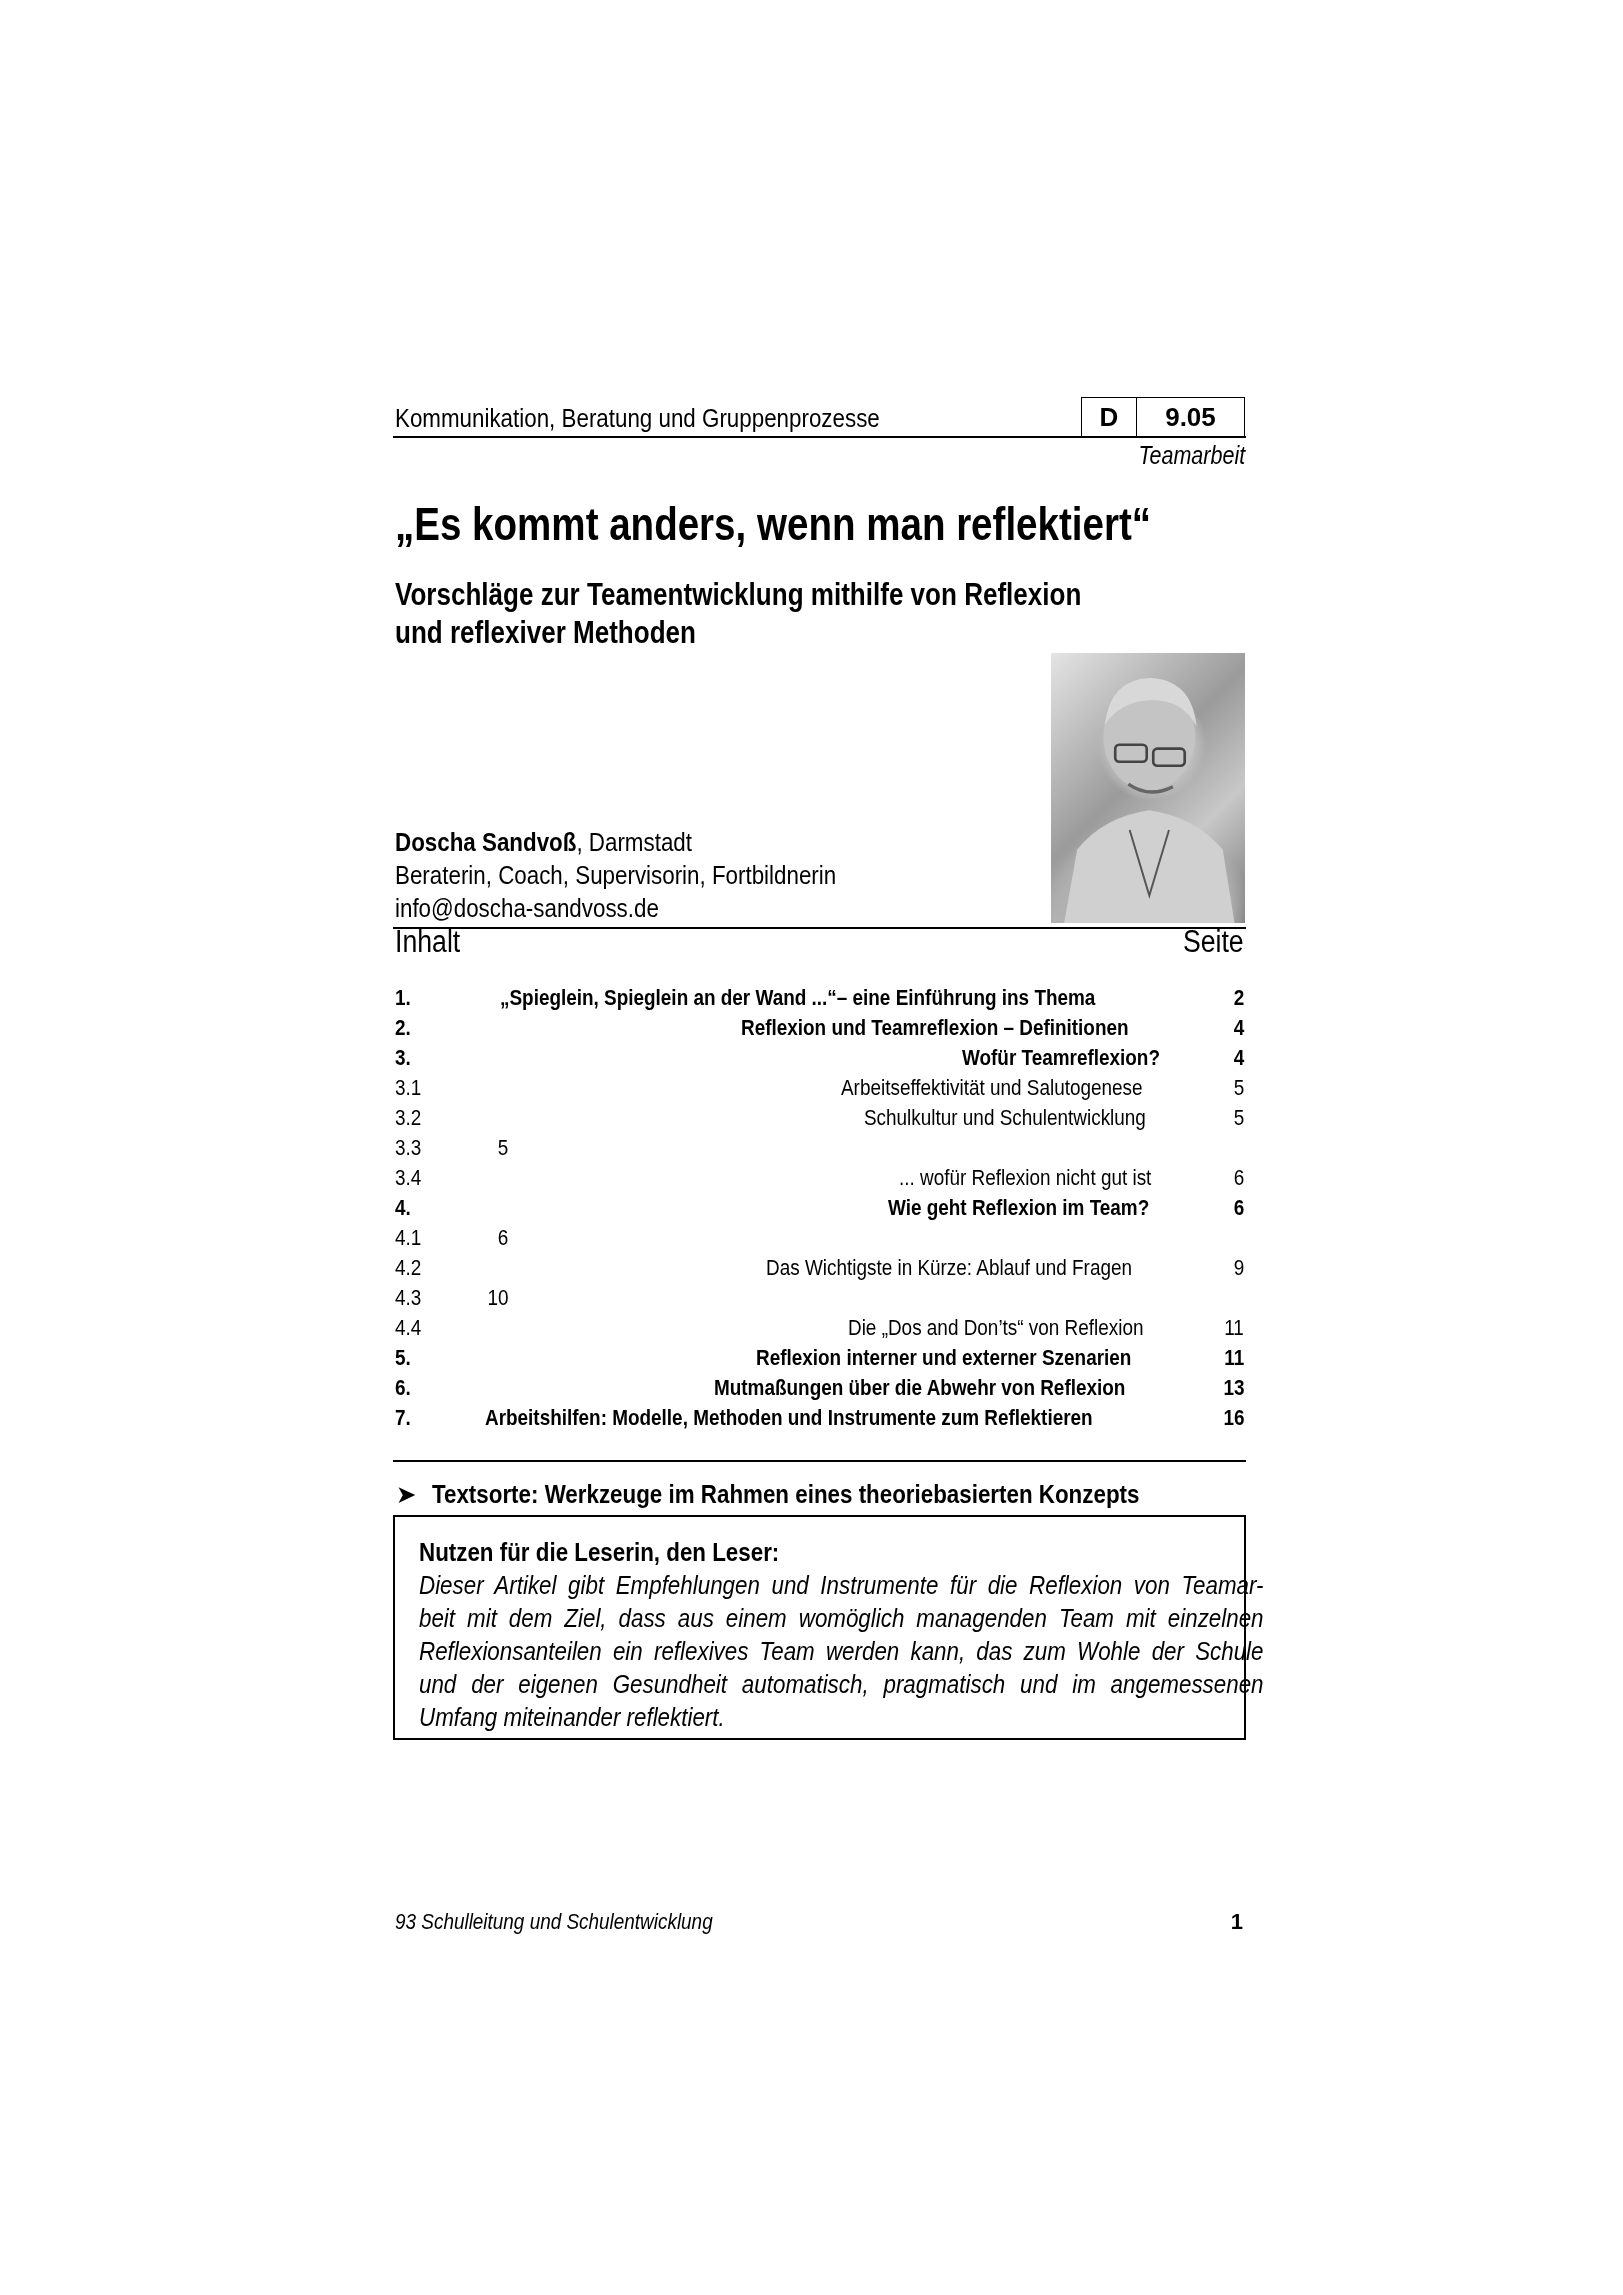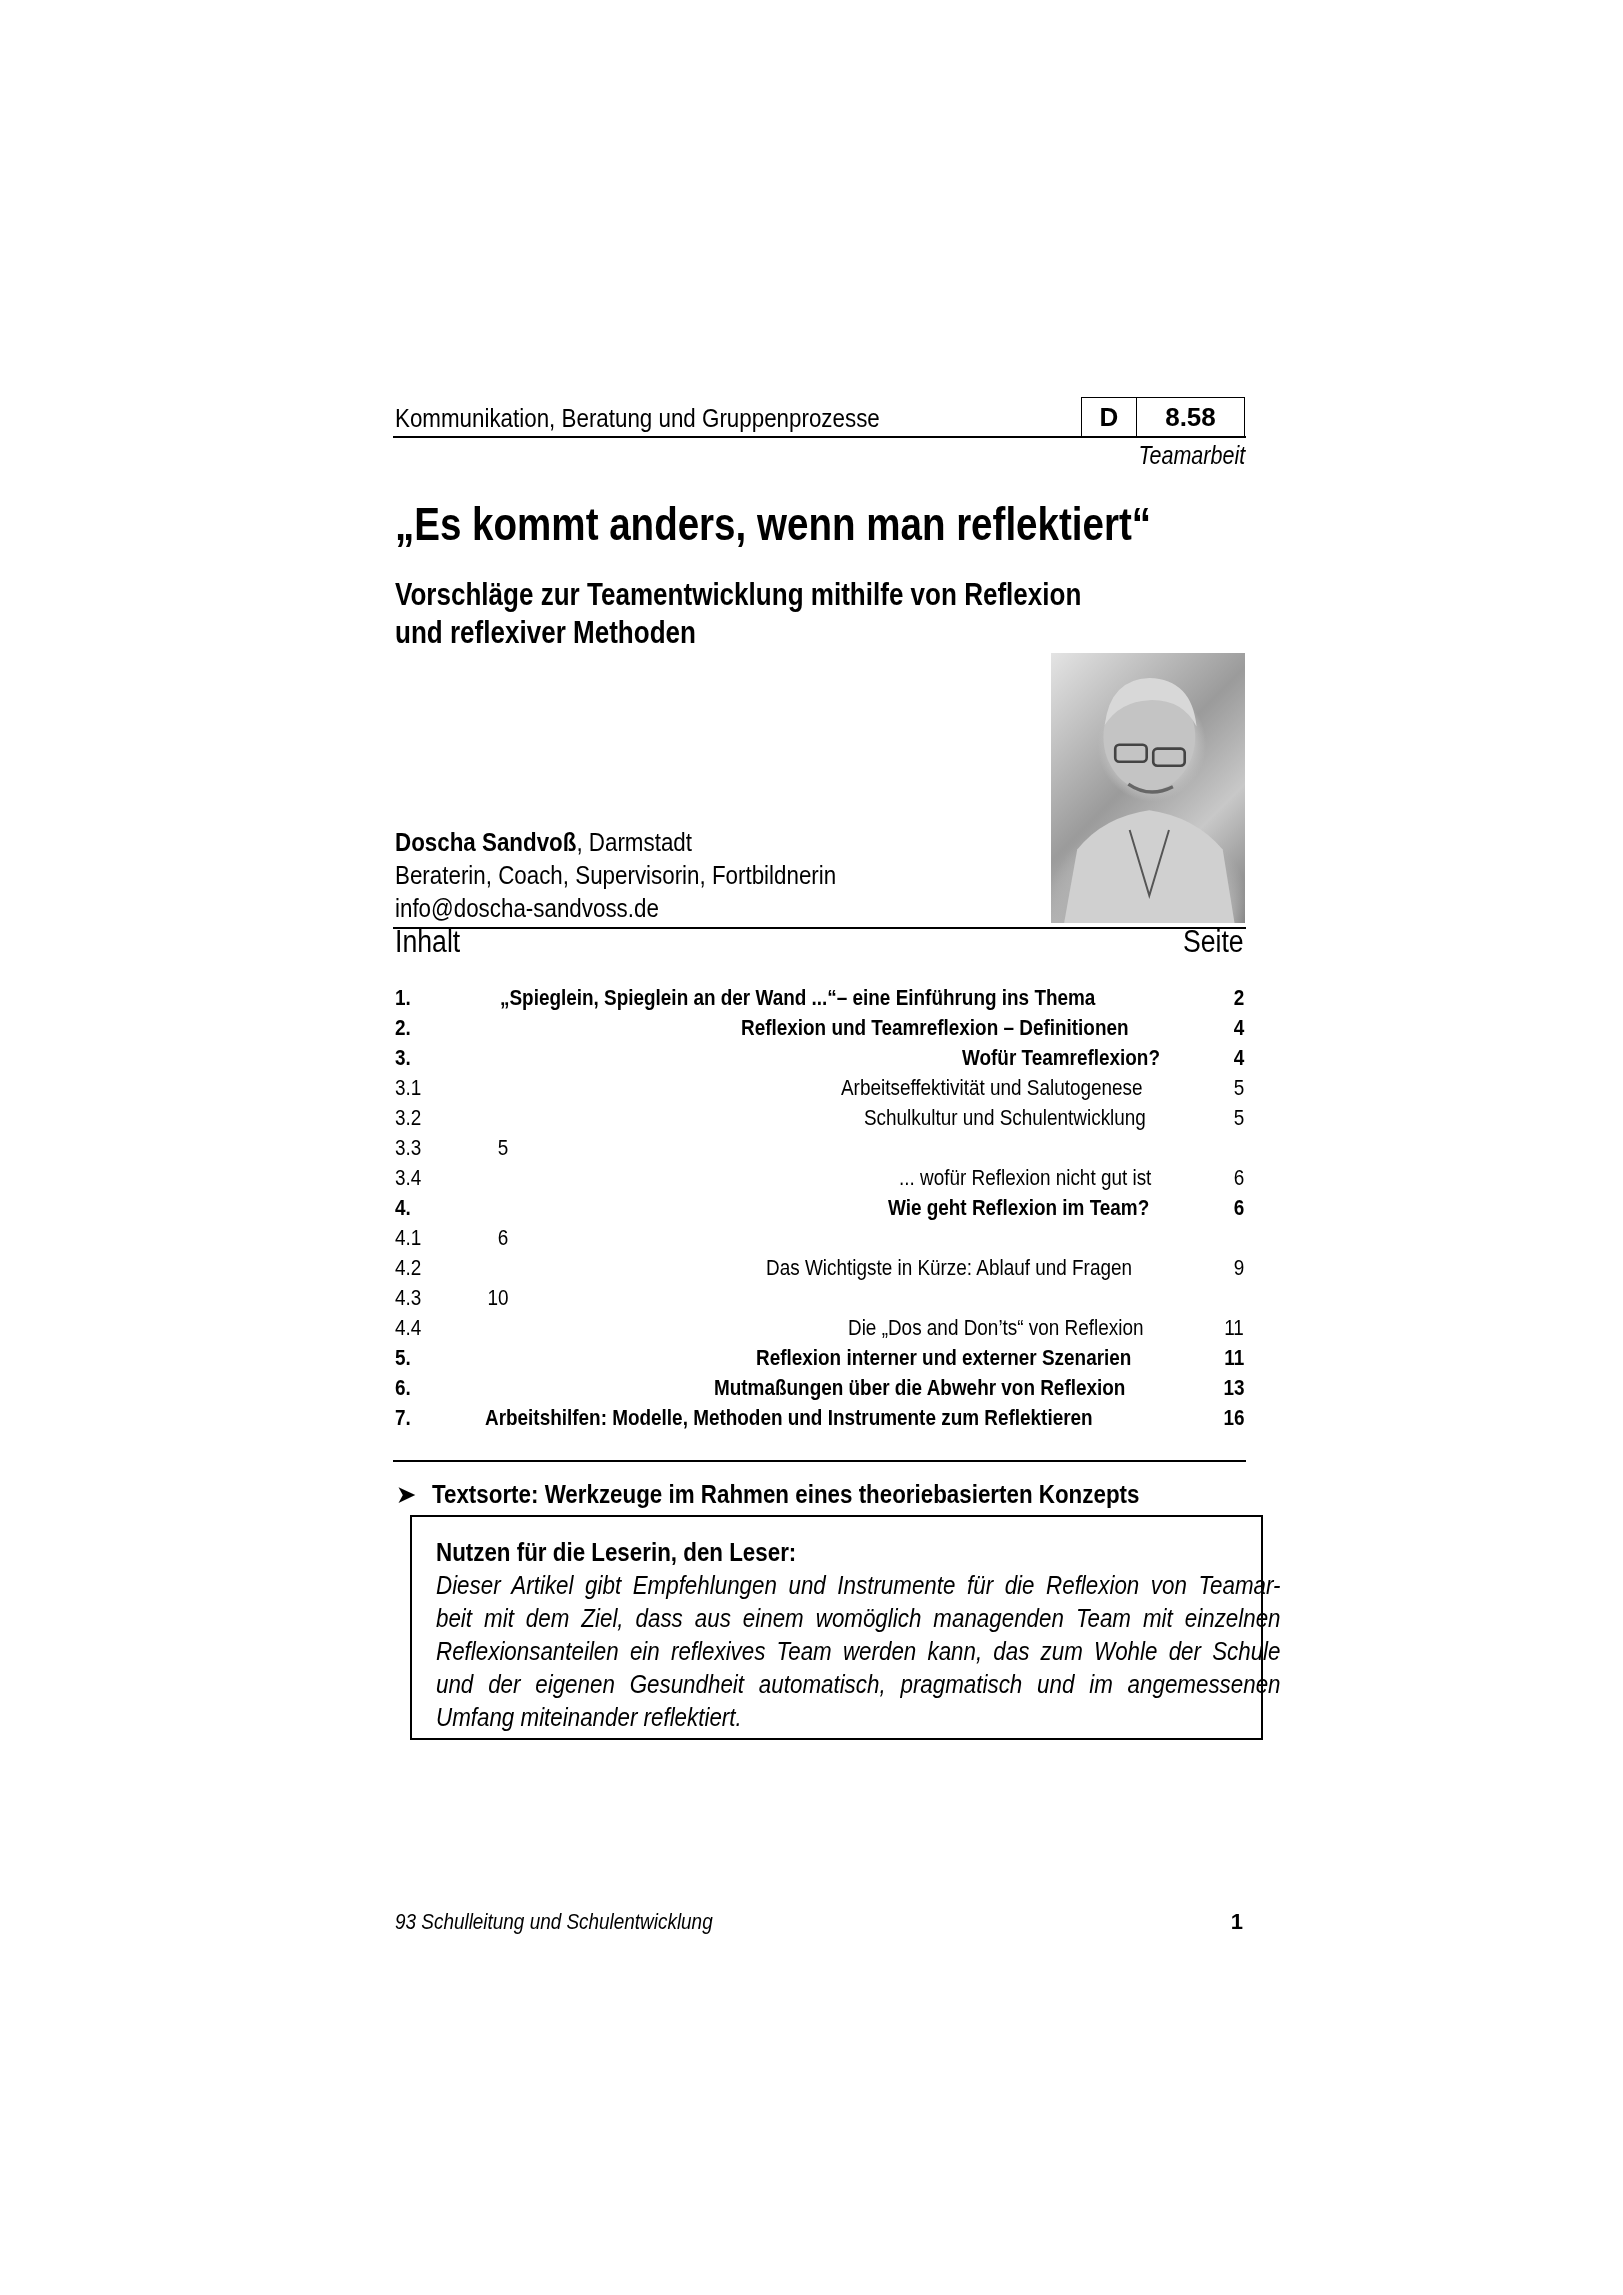--- a/index.html
+++ b/index.html
@@ -46,38 +46,38 @@
   .toc-text span { display: inline-block; transform: scaleX(0.86); transform-origin: left center; }
   .toc-page { width: 52px; text-align: right; white-space: nowrap; }
   .toc-page span { display: inline-block; transform: scaleX(0.86); transform-origin: right center; }
 
   #rule-bottom { left: 393px; top: 1460px; width: 853px; height: 2px; background: #000; }
 
   #textsorte { left: 397px; top: 1479px; font-size: 26px; font-weight: bold; white-space: nowrap; display: flex; align-items: center; }
   #textsorte .arrow { font-size: 22px; margin-right: 17px; }
   #textsorte .txt { display: inline-block; transform: scaleX(0.86); transform-origin: left center; }
 
-  #benefit-box { left: 393px; top: 1515px; width: 853px; height: 225px; border: 2px solid #000; box-sizing: border-box; margin-left: 17px; }
+  #benefit-box { left: 393px; top: 1515px; width: 853px; height: 225px; border: 2px solid #000; box-sizing: border-box; }
   #benefit-title { position: absolute; left: 23.6px; top: 19.6px; font-size: 26px; font-weight: bold; transform: scaleX(0.86); transform-origin: left top; white-space: nowrap; }
   #benefit-text { position: absolute; left: 23.6px; top: 52px; width: 982px; font-size: 26px; font-style: italic; line-height: 33px; transform: scaleX(0.86); transform-origin: left top; }
   #benefit-text .ln { display: block; text-align: justify; text-align-last: justify; white-space: nowrap; }
   #benefit-text .ln.last { text-align-last: left; }
 
   
   #footer-left { left: 395px; top: 1909px; font-size: 22px; font-style: italic; transform: scaleX(0.86); transform-origin: left top; white-space: nowrap; }
   #footer-right { right: 380px; top: 1909px; font-size: 22px; font-weight: bold; }
 </style>
 </head>
 <body>
 
 <div class="abs" id="hdr-topic">Kommunikation, Beratung und Gruppenprozesse</div>
 <div class="abs" id="hdr-rule"></div>
 <div class="abs" id="hdr-box">
   <div class="cell" id="hdr-cell-d">D</div>
-  <div class="cell" id="hdr-cell-num">8.58</div>
+  <div class="cell" id="hdr-cell-num">9.05</div>
 </div>
 <div class="abs" id="hdr-sub">Teamarbeit</div>
 
 <div class="abs" id="title">„Es kommt anders, wenn man reflektiert“</div>
 <div class="abs" id="subtitle">
   <div>Vorschläge zur Teamentwicklung mithilfe von Reflexion</div>
   <div>und reflexiver Methoden</div>
 </div>
 
 <div class="abs" id="photo">

